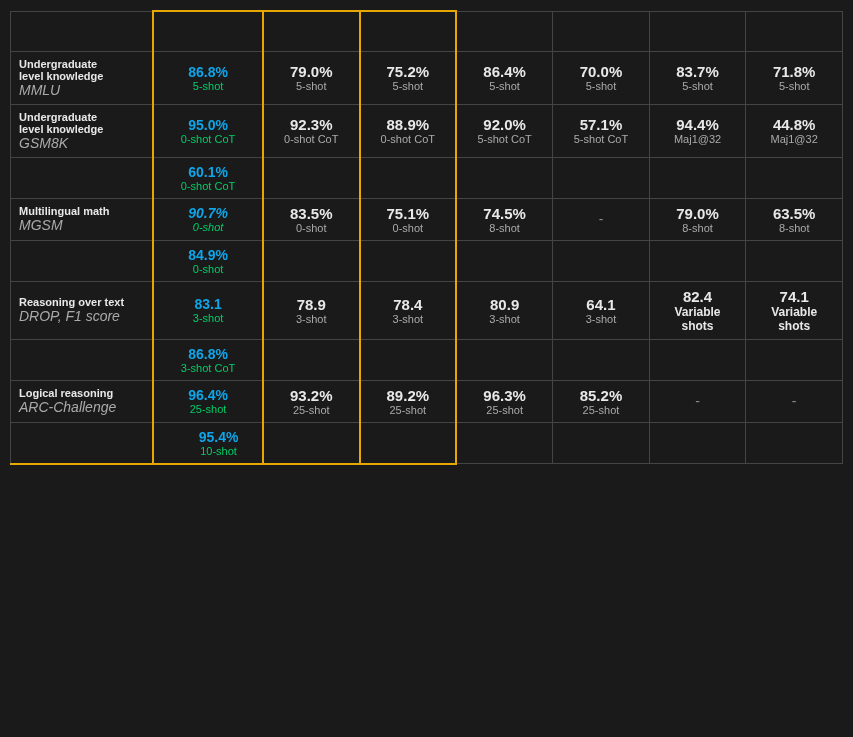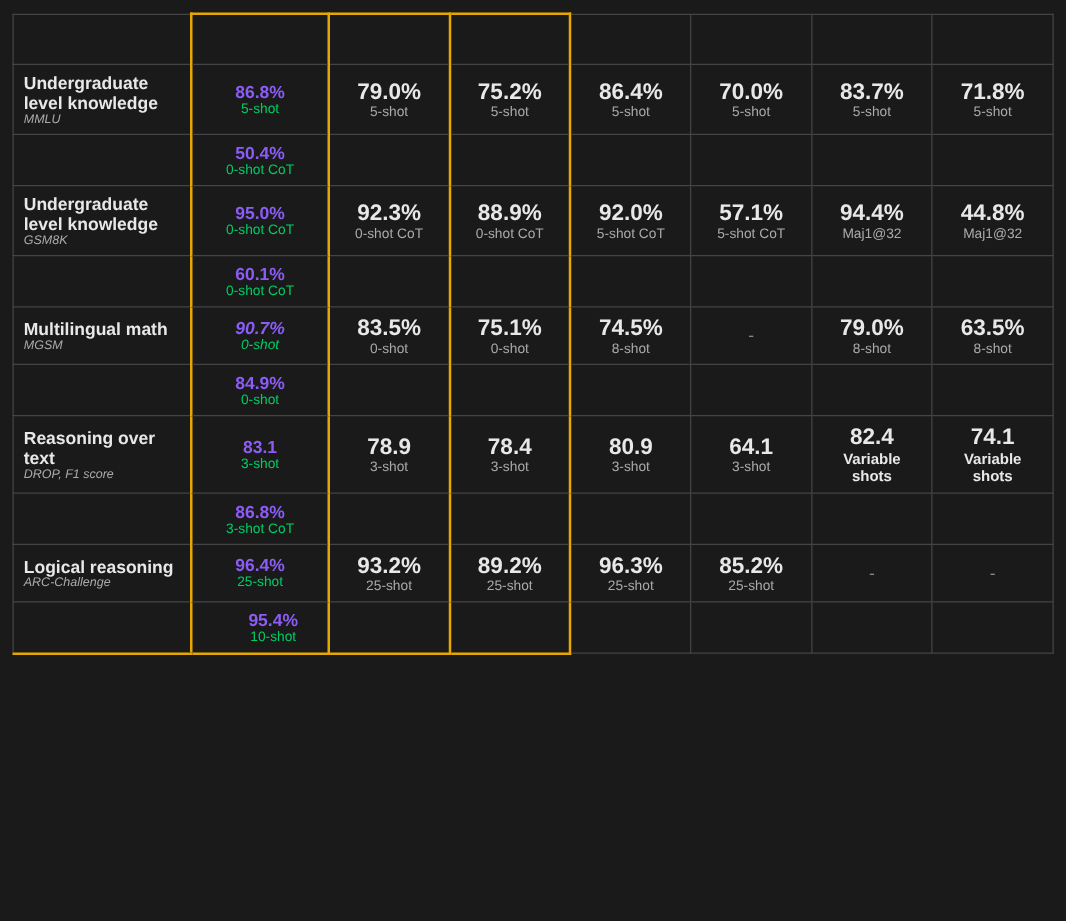--- a/index.html
+++ b/index.html
@@ -32,41 +32,41 @@
       border: 1px solid #444;
       padding: 6px 8px;
       vertical-align: middle;
       text-align: center;
     }
     td.label-cell {
       text-align: left;
       padding-left: 8px;
     }
     .row-label-main {
-      font-size: 14px;
+      font-size: 11px;
       font-weight: bold;
       color: #e8e8e8;
       display: block;
     }
     .row-label-sub {
-      font-size: 10px;
+      font-size: 14px;
       color: #aaa;
       font-style: italic;
       display: block;
     }
     .val-green {
-      color: #8b5cf6;
+      color: #0ea5e9;
       font-weight: bold;
       font-size: 14px;
       display: block;
     }
     .val-white {
       color: #e8e8e8;
       font-weight: bold;
-      font-size: 18px;
+      font-size: 15px;
       display: block;
     }
     .shot-label {
       font-size: 11px;
       color: #aaa;
       display: block;
     }
     .shot-label-green {
       font-size: 11px;
       color: #00cc66;
@@ -145,33 +145,20 @@
           <td>
             <span class="val-white">83.7%</span>
             <span class="shot-label">5-shot</span>
           </td>
           <td>
             <span class="val-white">71.8%</span>
             <span class="shot-label">5-shot</span>
           </td>
         </tr>
         <tr>
-          <td class="label-cell"></td>
-          <td class="highlighted" style="border-left: 2px solid rgb(230, 168, 0);">
-            <span class="val-green">50.4%</span>
-            <span class="shot-label-green">0-shot CoT</span>
-          </td>
-          <td class="highlighted"></td>
-          <td class="highlighted" style="border-right: 2px solid rgb(230, 168, 0);"></td>
-          <td></td>
-          <td></td>
-          <td></td>
-          <td></td>
-        </tr>
-        <tr>
           <td class="label-cell">
             <span class="row-label-main">Undergraduate</span>
             <span class="row-label-main">level knowledge</span>
             <span class="row-label-sub">GSM8K</span>
           </td>
           <td class="highlighted" style="border-left: 2px solid rgb(230, 168, 0);">
             <span class="val-green">95.0%</span>
             <span class="shot-label-green">0-shot CoT</span>
           </td>
           <td class="highlighted">

